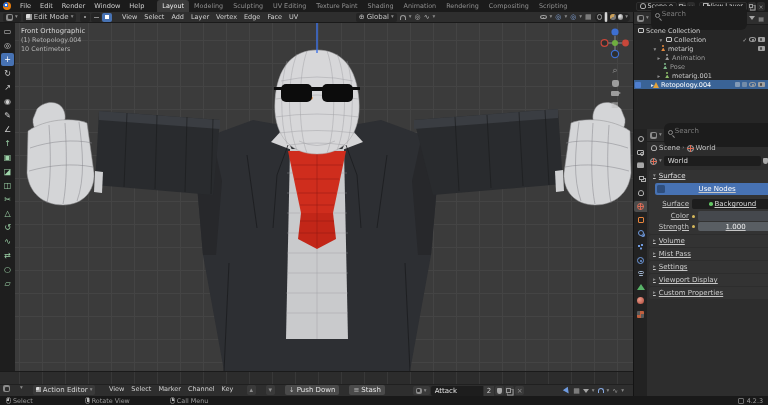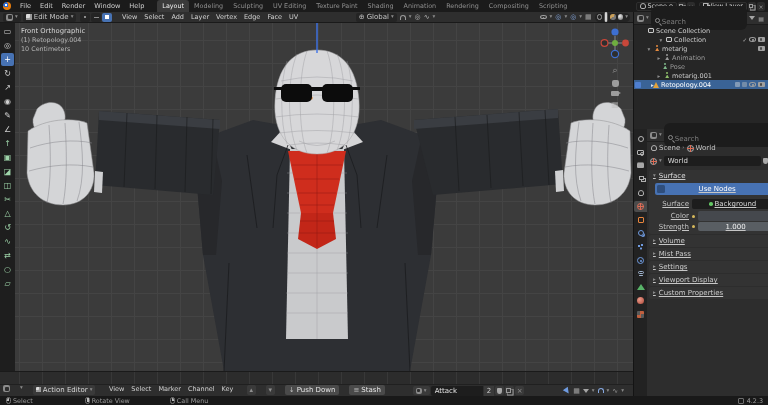--- a/index.html
+++ b/index.html
@@ -72,21 +72,21 @@
   .gizmo { position:absolute; right:3px; top:3px; z-index:4; display:flex; flex-direction:column; align-items:center; gap:3px; }
   .gz-icons { display:flex; flex-direction:column; gap:4px; align-items:center; margin-top:2px; }
   .gz { opacity:.75; }
   .i-hand { width:7px; height:7px; background:#bdbdbd; border-radius:2px 2px 3px 3px; }
   .i-camv { width:8px; height:5px; background:#bdbdbd; border-radius:1px; position:relative; }
   .i-camv::after { content:''; position:absolute; right:-2px; top:1px; border-top:1.5px solid transparent; border-bottom:1.5px solid transparent; border-left:2.5px solid #bdbdbd; }
 
   
   .outliner { position:absolute; left:633px; top:12px; width:135px; height:117px; background:#262626; border-left:1px solid #141414; }
   .ol-head { height:13px; background:#2e2e2e; display:flex; align-items:center; gap:2px; padding:0 3px; border-bottom:1px solid #1c1c1c; }
-  .searchpill { flex:1; display:flex; align-items:flex-start; gap:2px; background:#1c1c1c; border-radius:6px; height:9px; padding:12px 4px; color:#7d7d7d; }
+  .searchpill { flex:1; display:flex; align-items:flex-end; gap:2px; background:#1c1c1c; border-radius:6px; height:9px; padding:12px 4px; color:#7d7d7d; }
   .ol-rows { padding-top:1px; }
   .orow { display:flex; align-items:center; height:9px; gap:2px; padding-right:3px; color:#c9c9c9; font-size:6.5px; }
   .orow.sel { background:var(--selrow); color:#fff; }
   .orow .grow { flex:1; overflow:hidden; white-space:nowrap; }
   .oc { color:#8d8d8d; font-size:5.5px; width:6px; text-align:center; flex:none; }
   .ob-col { width:6px; height:5px; border:1px solid #c9c9c9; border-radius:1px; background:#55555533; flex:none; }
   .fig { width:6px; height:7px; position:relative; flex:none; }
   .fig::before { content:''; position:absolute; left:2px; top:0; width:2.4px; height:2.4px; border-radius:50%; background:var(--figc,#e48a3f); }
   .fig::after { content:''; position:absolute; left:1px; top:2.6px; width:4.4px; height:3.8px; background:var(--figc,#e48a3f); clip-path:polygon(50% 0,100% 100%,0 100%); }
   .tri-mesh { width:0; height:0; border-left:3.5px solid transparent; border-right:3.5px solid transparent; border-bottom:6px solid #e2a33c; flex:none; }
@@ -411,33 +411,33 @@
       <span class="i-editor"></span>
       <span class="chev">▾</span>
       <div class="searchpill">
         <span class="i-search"></span>
         <span>Search</span>
       </div>
       <span class="i-funnel"></span>
       <span class="sqbtn" style="background:none">▦</span>
     </div>
     <div class="ol-rows">
-      <div class="orow" style="padding-left:14px">
+      <div class="orow" style="padding-left:4px">
         <span class="ob-col"></span>
         <span class="grow">Scene Collection</span>
       </div>
       <div class="orow" style="padding-left:24px">
         <span class="oc">▾</span>
         <span class="ob-col"></span>
         <span class="grow">Collection</span>
         <span style="color:#b5b5b5;font-size:5.5px">✓</span>
         <span class="i-eye"></span>
         <span class="i-cam"></span>
       </div>
-      <div class="orow" style="padding-left:12px">
+      <div class="orow" style="padding-left:18px">
         <span class="oc">▾</span>
         <span class="fig" style="--figc:#e48a3f"></span>
         <span class="grow">metarig</span>
         <span class="i-cam"></span>
       </div>
       <div class="orow" style="padding-left:22px;color:#9a9a9a">
         <span class="oc">▸</span>
         <span class="fig" style="--figc:#9a9a9a"></span>
         <span class="grow">Animation</span>
       </div>

